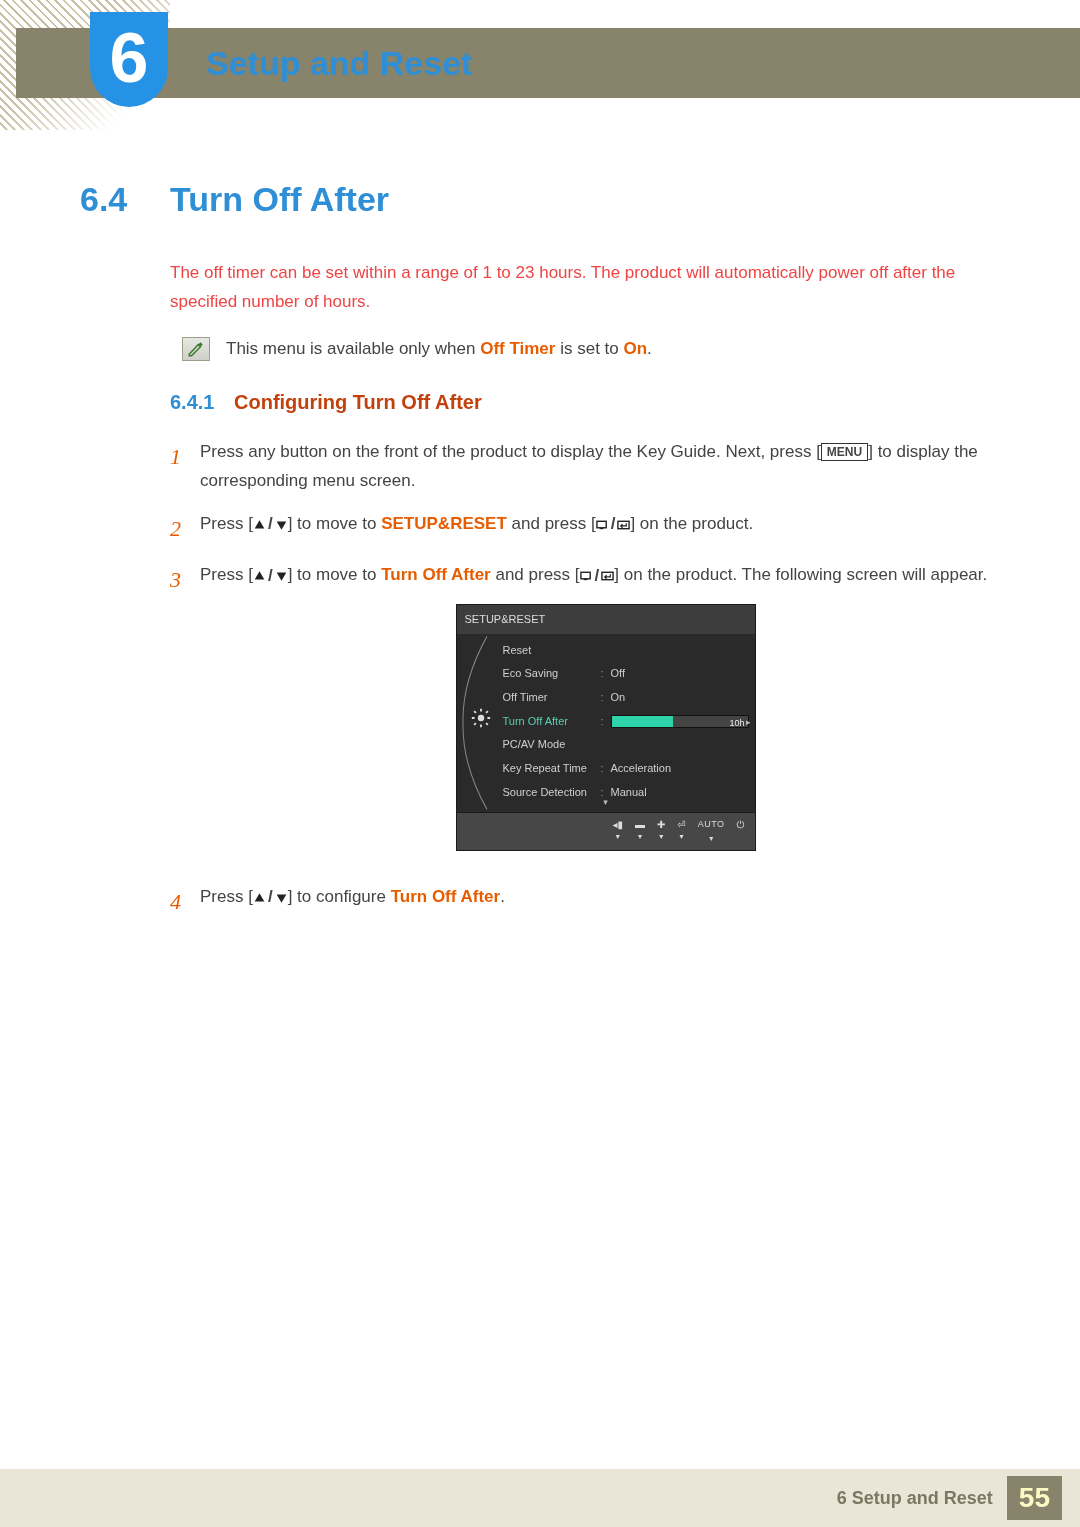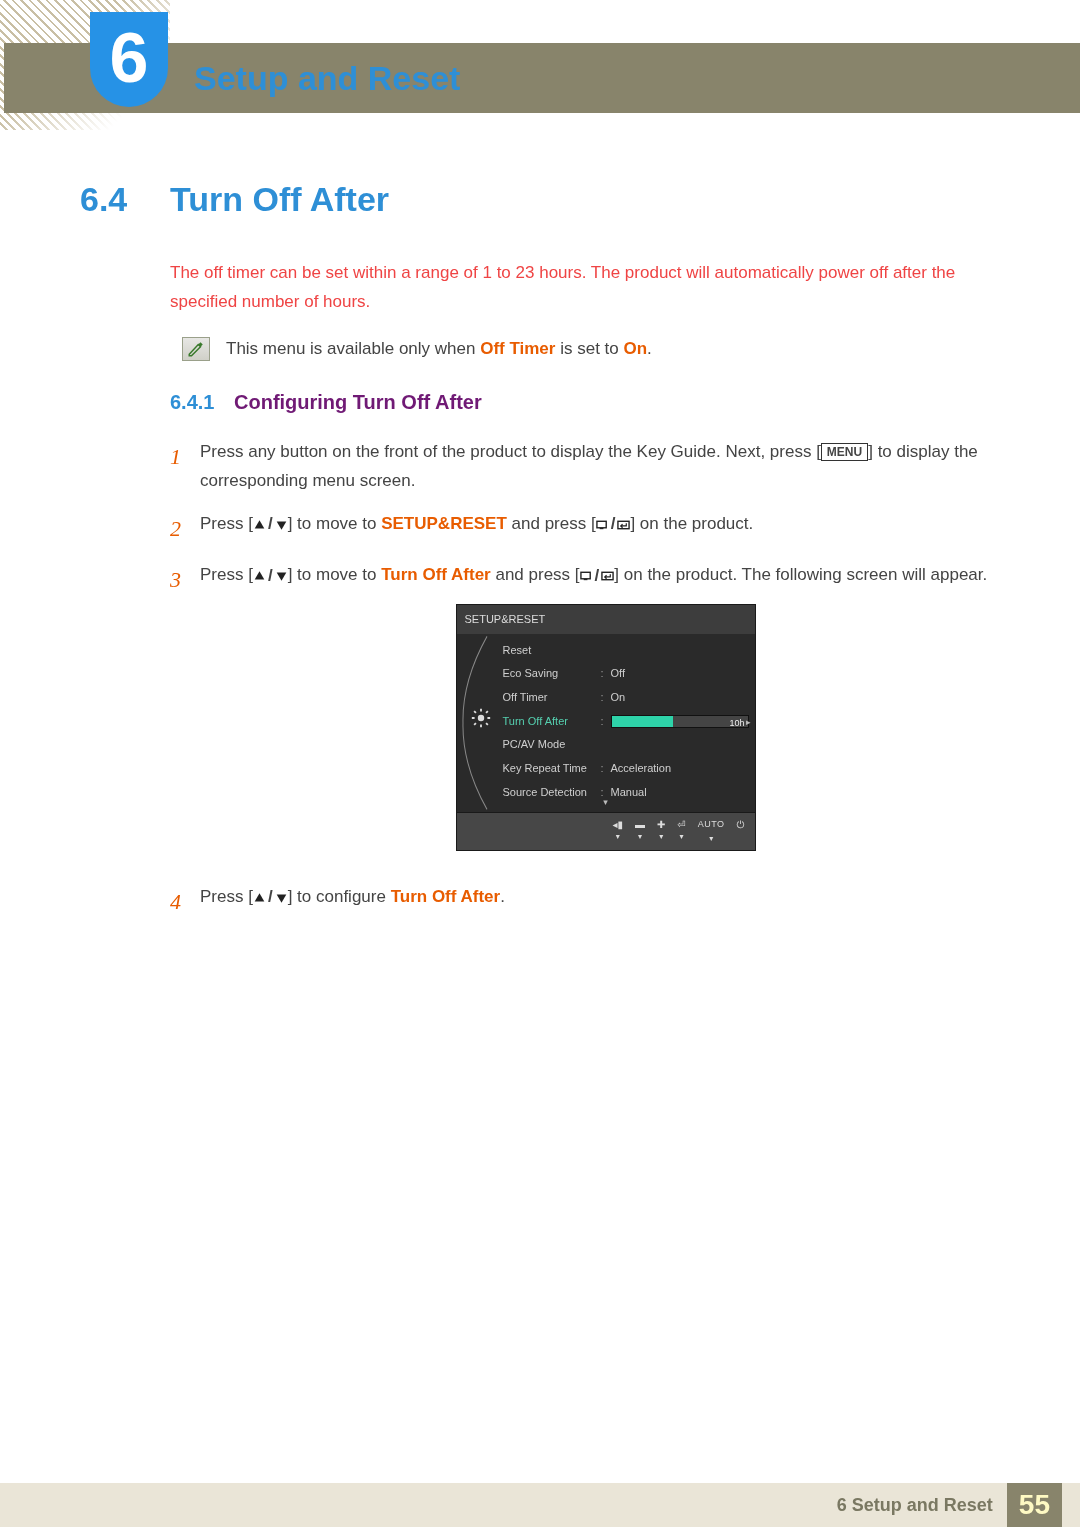--- a/index.html
+++ b/index.html
@@ -27,27 +27,26 @@
       45deg,
       #fff 0 4px,
       #c9bfa4 4px 6px
     );
     -webkit-mask-image: linear-gradient(to bottom right, #000 0 40%, transparent 60%);
     mask-image: linear-gradient(to bottom right, #000 0 40%, transparent 60%);
   }
   .top-bar {
     position: absolute;
     top: 28px;
-    left: 4px; right: 0;
+    left: 16px; right: 0;
     height: 70px;
     background: #88846b;
     z-index: 1;
     display: flex;
     align-items: center;
-    margin-top: 15px;
   }
   .chapter-badge {
     position: absolute;
     left: 90px;
     top: 12px;
     width: 78px;
     height: 95px;
     background: #2692e6;
     border-radius: 0 0 40px 40px;
     z-index: 3;
@@ -129,21 +128,21 @@
     margin-top: 18px;
     margin-bottom: 24px;
   }
   .subsection-num {
     color: #2e8fd6;
     font-size: 20px;
     font-weight: bold;
     width: 64px;
   }
   .subsection-title {
-    color: #701a75;
+    color: #c2410c;
     font-size: 20px;
     font-weight: bold;
   }
   .step-list {
     margin-left: 90px;
     list-style: none;
   }
   .step-item {
     display: flex;
     margin-bottom: 14px;
@@ -269,21 +268,21 @@
     align-items: center;
     font-size: 8px;
     color: #ddd;
   }
   .osd-footer .fico { font-size: 10px; line-height: 1; }
   .osd-footer .auto { font-size: 9px; letter-spacing: 0.5px; }
   .footer-bar {
     position: absolute;
     bottom: 0;
     left: 0; right: 0;
-    height: 44px;
+    height: 58px;
     background: #eae5d7;
     display: flex;
     justify-content: flex-end;
     align-items: center;
     padding-right: 18px;
   }
   .footer-text {
     color: #7a7862;
     font-size: 18px;
     font-weight: 600;

